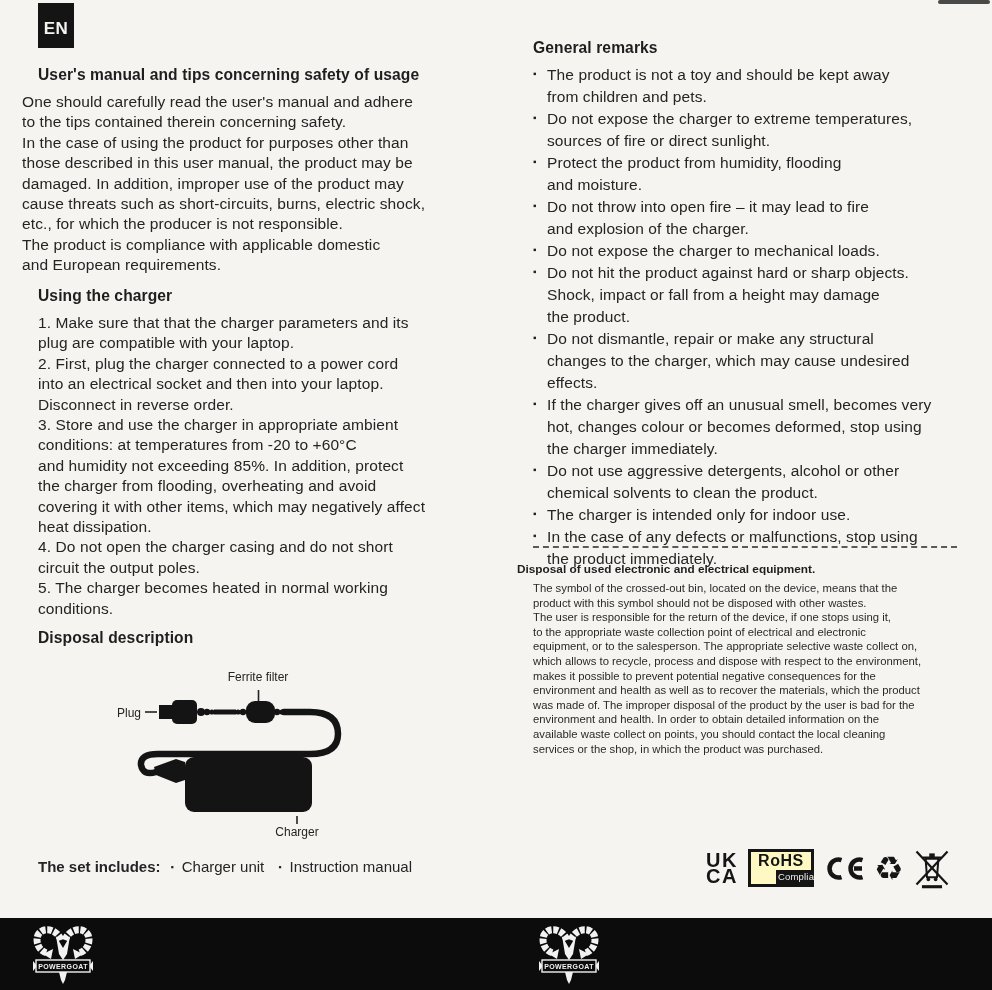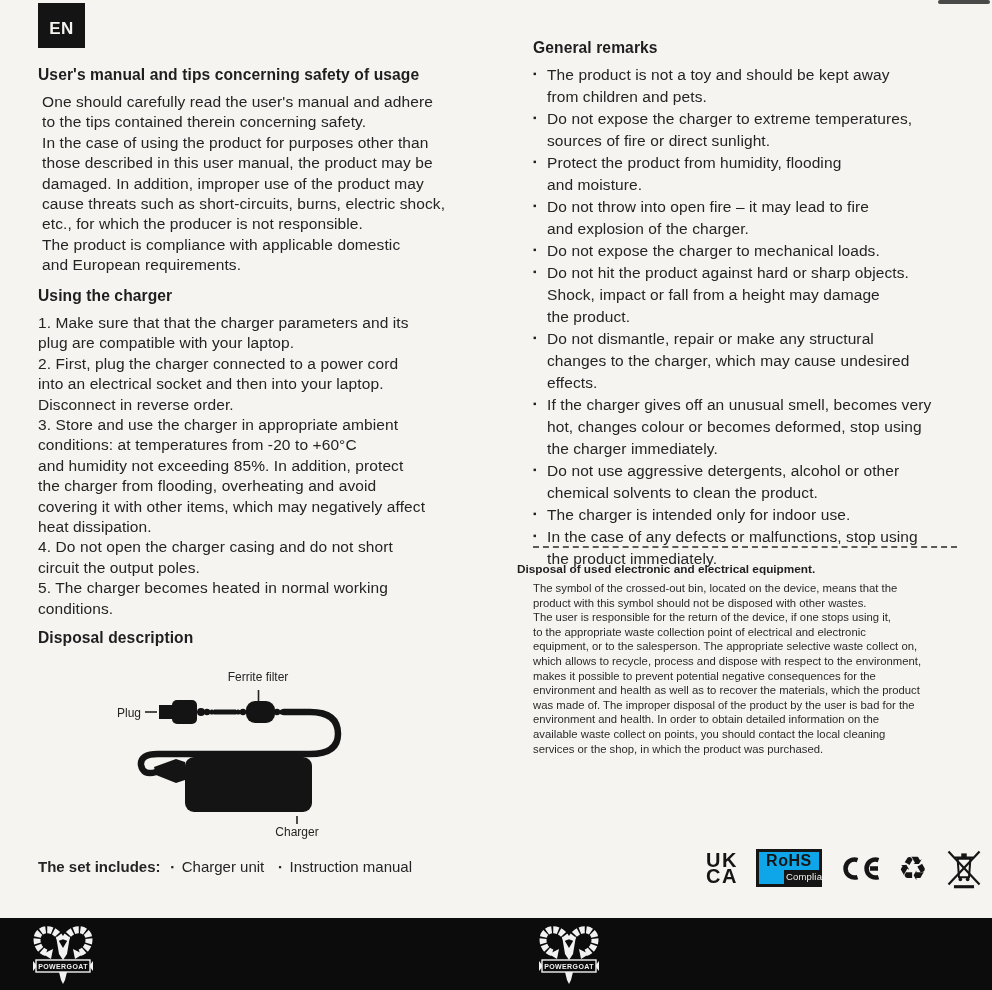--- a/index.html
+++ b/index.html
@@ -1,30 +1,30 @@
 <!DOCTYPE html>
 <html><head>
 <meta charset="utf-8">
 <style>
   html,body{margin:0;padding:0;}
   body{width:992px;height:990px;background:#e9e8e6;font-family:"Liberation Sans",sans-serif;}
   .page{position:relative;width:992px;height:990px;background:#f5f4f1;overflow:hidden;color:#222;}
 
   
-  .en-badge{position:absolute;left:38px;top:3px;width:47px;height:45px;background:#141414;
+  .en-badge{position:absolute;left:38px;top:3px;width:36px;height:45px;background:#141414;
     display:flex;align-items:center;justify-content:center;}
   .en-badge span{color:#f5f4f1;font-weight:bold;font-size:17px;letter-spacing:.5px;margin-top:6px;}
 
   h2{position:absolute;margin:0;font-size:15.6px;font-weight:bold;color:#1e1e1e;letter-spacing:.1px;}
   .body-txt{position:absolute;font-size:15.5px;line-height:20.4px;letter-spacing:.1px;
     white-space:pre-line;color:#242424;}
 
   
   #safety-heading{left:38px;top:66px;}
-  #safety-text{left:42px;top:92px;width:462px;}
+  #safety-text{left:22px;top:92px;width:462px;}
   #using-heading{left:38px;top:287px;}
   #using-steps{left:38px;top:313px;width:462px;}
   #desc-heading{left:38px;top:629px;}
 
   #diagram{position:absolute;left:60px;top:655px;width:400px;height:190px;}
   #diagram text{font-family:"Liberation Sans",sans-serif;font-size:12px;fill:#242424;}
 
   #set-includes{position:absolute;left:38px;top:858px;font-size:15px;display:flex;align-items:flex-start;color:#242424;}
   #set-includes .lbl{font-weight:bold;margin-right:10px;}
   #set-includes .itm{display:flex;align-items:baseline;margin-right:14px;}
@@ -36,23 +36,23 @@
   #remarks-list li{display:flex;}
   #remarks-list .blt{flex:none;width:14px;font-size:10px;line-height:20.4px;color:#242424;}
   #remarks-list .btx{font-size:15.5px;line-height:22px;letter-spacing:.1px;white-space:pre-line;color:#242424;}
 
   #divider{position:absolute;left:533px;top:546px;width:424px;border-top:2px dashed #5a5a5a;}
   #disposal-heading{position:absolute;left:517px;top:562px;font-size:11.8px;font-weight:bold;color:#1e1e1e;text-align:center;}
   #disposal-text{position:absolute;left:533px;top:581px;width:430px;font-size:11.3px;line-height:14.6px;
     white-space:pre-line;color:#2a2a2a;}
 
   
-  #cert-row{position:absolute;left:706px;top:845px;height:46px;display:flex;align-items:center;gap:18px;}
+  #cert-row{position:absolute;left:706px;top:845px;height:46px;display:flex;align-items:center;gap:10px;}
   .ukca{font-weight:800;font-size:20px;line-height:16.5px;letter-spacing:1.5px;color:#151515;text-align:center;}
-  .rohs{border:3px solid #151515;width:60px;text-align:center;background:#0ea5e9;}
+  .rohs{border:3px solid #151515;width:60px;text-align:center;background:#fef9c3;}
   .rohs .t{font-size:16px;font-weight:800;letter-spacing:.5px;color:#151515;padding:0 2px;}
   .rohs .b{background:#151515;color:#f5f4f1;font-size:9.5px;padding:1px 2px 2px;letter-spacing:.2px;margin-left:25px;}
   .recycle{font-family:"DejaVu Sans",sans-serif;font-size:33px;color:#151515;line-height:1;}
 
   
   #footer-bar{position:absolute;left:0;top:918px;width:992px;height:72px;background:#0c0c0c;}
   .goat{position:absolute;top:6px;width:60px;height:62px;}
   #goat-left{left:33px;}
   #goat-right{left:539px;}
   .goat text{font-family:"Liberation Sans",sans-serif;font-weight:bold;font-size:7px;letter-spacing:.4px;fill:#f2f2f2;}

